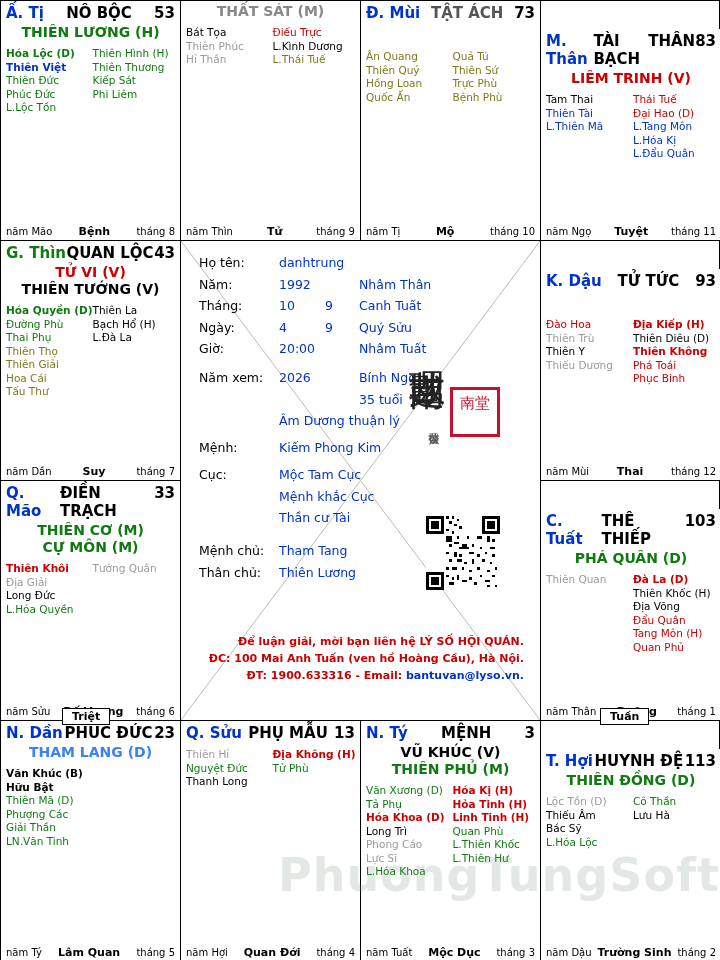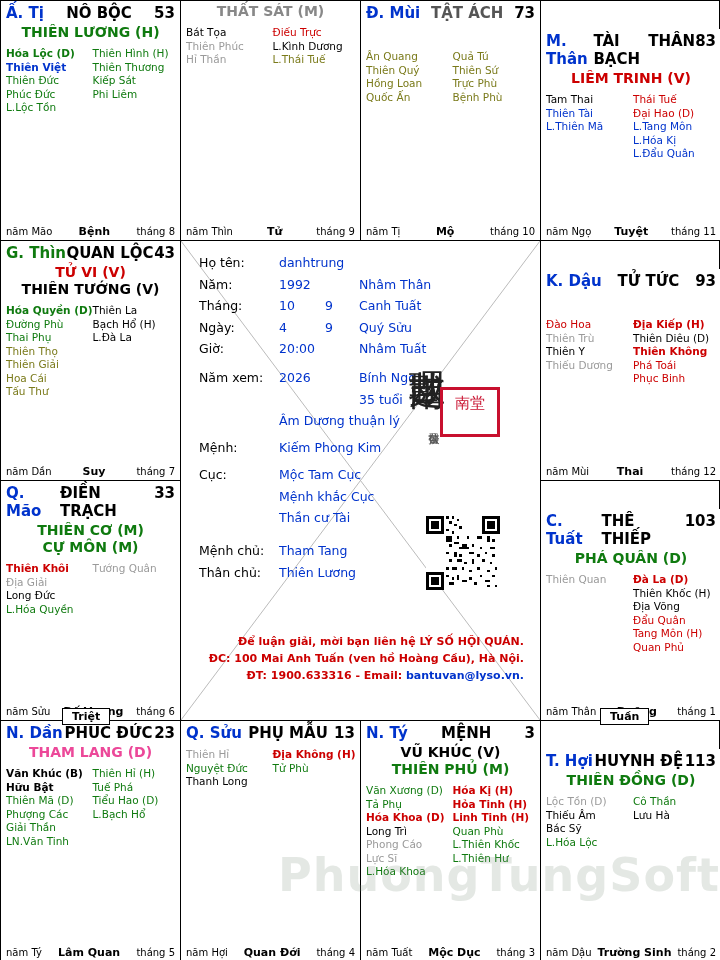--- a/index.html
+++ b/index.html
@@ -88,21 +88,21 @@
     font-size:36px;color:#222;line-height:42px;text-align:center;
     letter-spacing:1px;
   }
   .cjk2{
     position:absolute;right:100px;top:148px;
     font-family:"DejaVu Serif","Liberation Serif",serif;
     font-size:11px;color:#555;line-height:13px;text-align:center;
   }
   .seal{
     position:absolute;right:40px;top:146px;
-    width:60px;height:50px;border:3px solid #c8102e;
+    width:50px;height:50px;border:3px solid #c8102e;
     color:#c8102e;font-family:"DejaVu Serif","Liberation Serif",serif;
     font-size:15px;line-height:16px;text-align:center;
     padding-top:5px;box-sizing:border-box;
   }
   .qr{
     position:absolute;right:40px;top:275px;
     width:74px;height:74px;background:#fff;
   }
   .notice{
     position:absolute;left:16px;right:16px;bottom:36px;
@@ -529,36 +529,30 @@
     </div>
   </div>
 
   <div class="cell noborder-b">
     <div class="hdr">
       <span class="chi">N. Dần</span>
       <span class="cung">PHÚC ĐỨC</span>
       <span class="num">23</span>
     </div>
     <div class="majors">
-      <div class="major" style="color:#ec4899">THAM LANG (D)</div>
+      <div class="major" style="color:#3b82f6">THAM LANG (D)</div>
     </div>
     <div class="starcols">
       <div class="col">
         <div class="star b" style="color:#000">Văn Khúc (B)</div>
         <div class="star b" style="color:#000">Hữu Bật</div>
         <div class="star" style="color:#0f7a0f">Thiên Mã (D)</div>
         <div class="star" style="color:#0f7a0f">Phượng Các</div>
         <div class="star" style="color:#0f7a0f">Giải Thần</div>
         <div class="star" style="color:#0f7a0f">LN.Văn Tinh</div>
-      </div>
-      <div class="col right">
-        <div class="star" style="color:#0f7a0f">Thiên Hỉ (H)</div>
-        <div class="star" style="color:#0f7a0f">Tuế Phá</div>
-        <div class="star" style="color:#0f7a0f">Tiểu Hao (D)</div>
-        <div class="star" style="color:#0f7a0f">L.Bạch Hổ</div>
       </div>
     </div>
     <div class="foot">
       <span>năm Tý</span>
       <span class="mid">Lâm Quan</span>
       <span>tháng 5</span>
     </div>
   </div>
 
   <div class="cell noborder-b">

